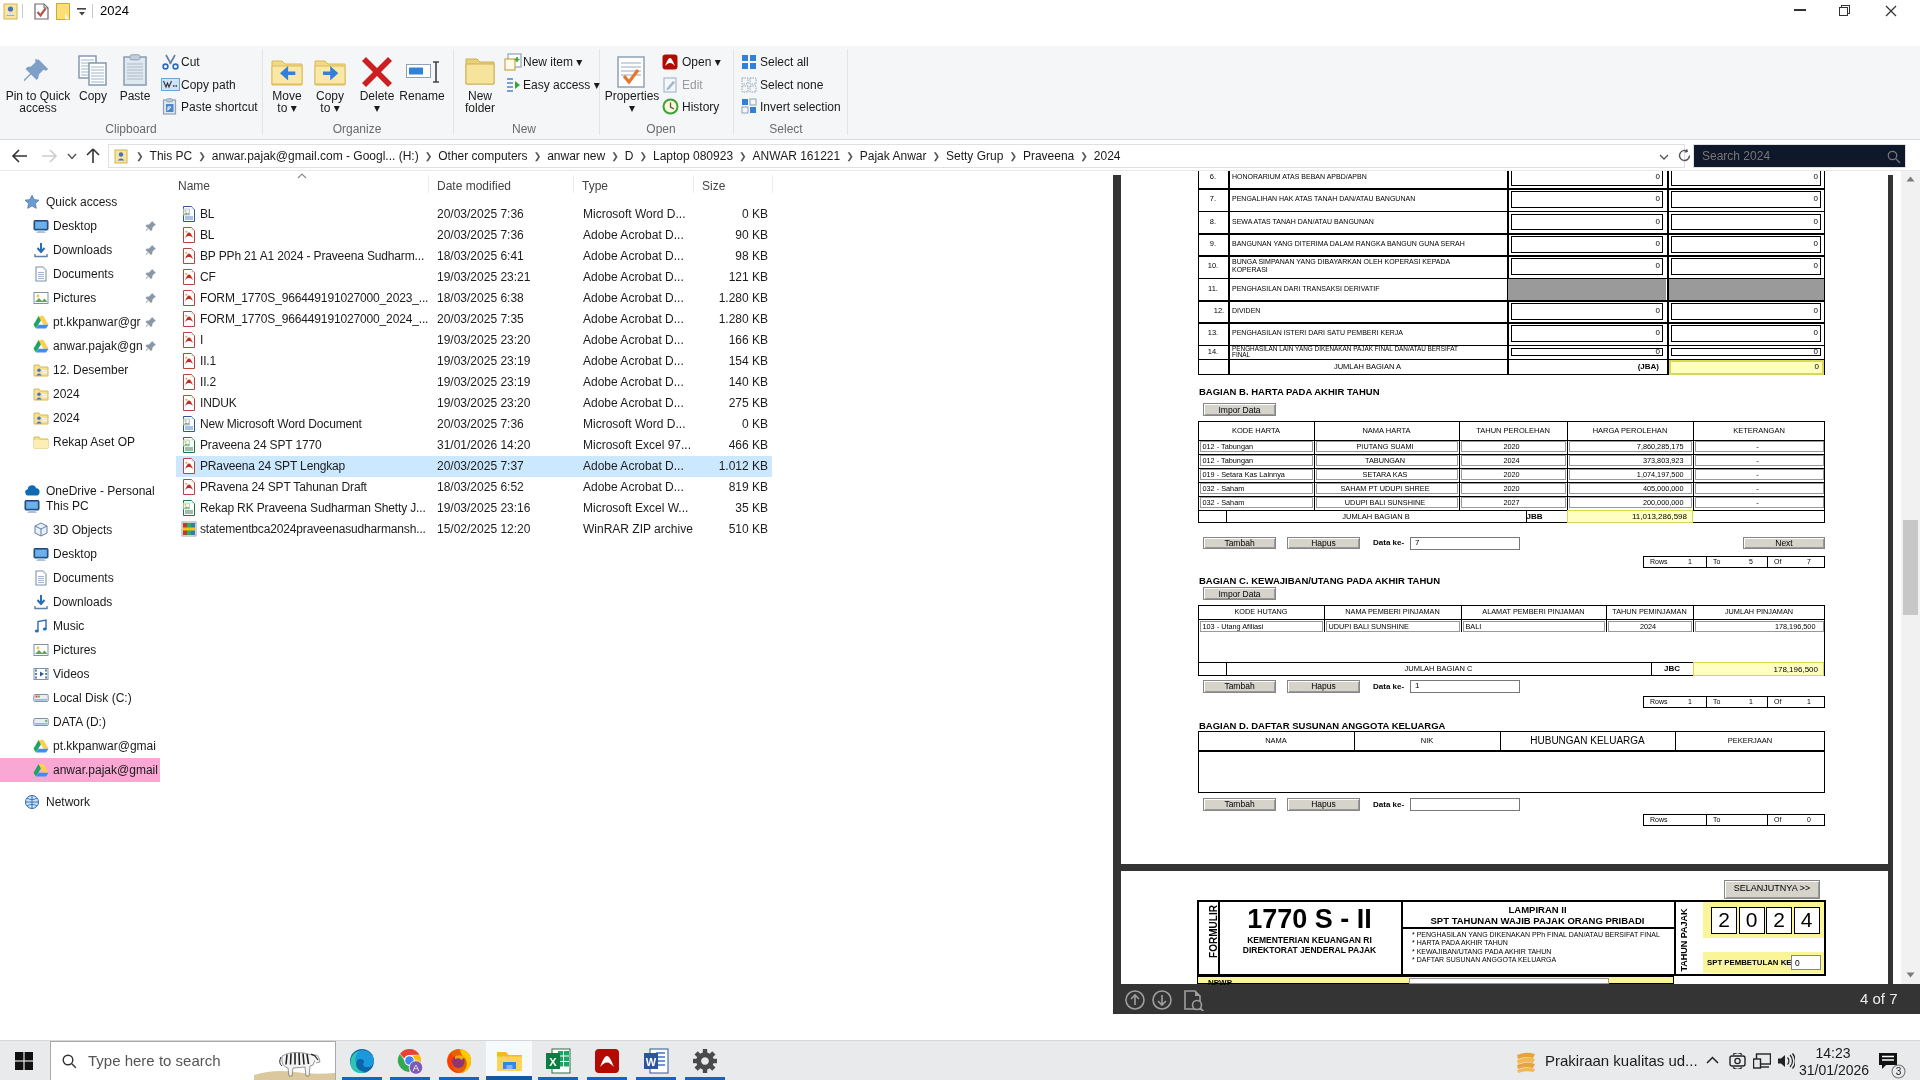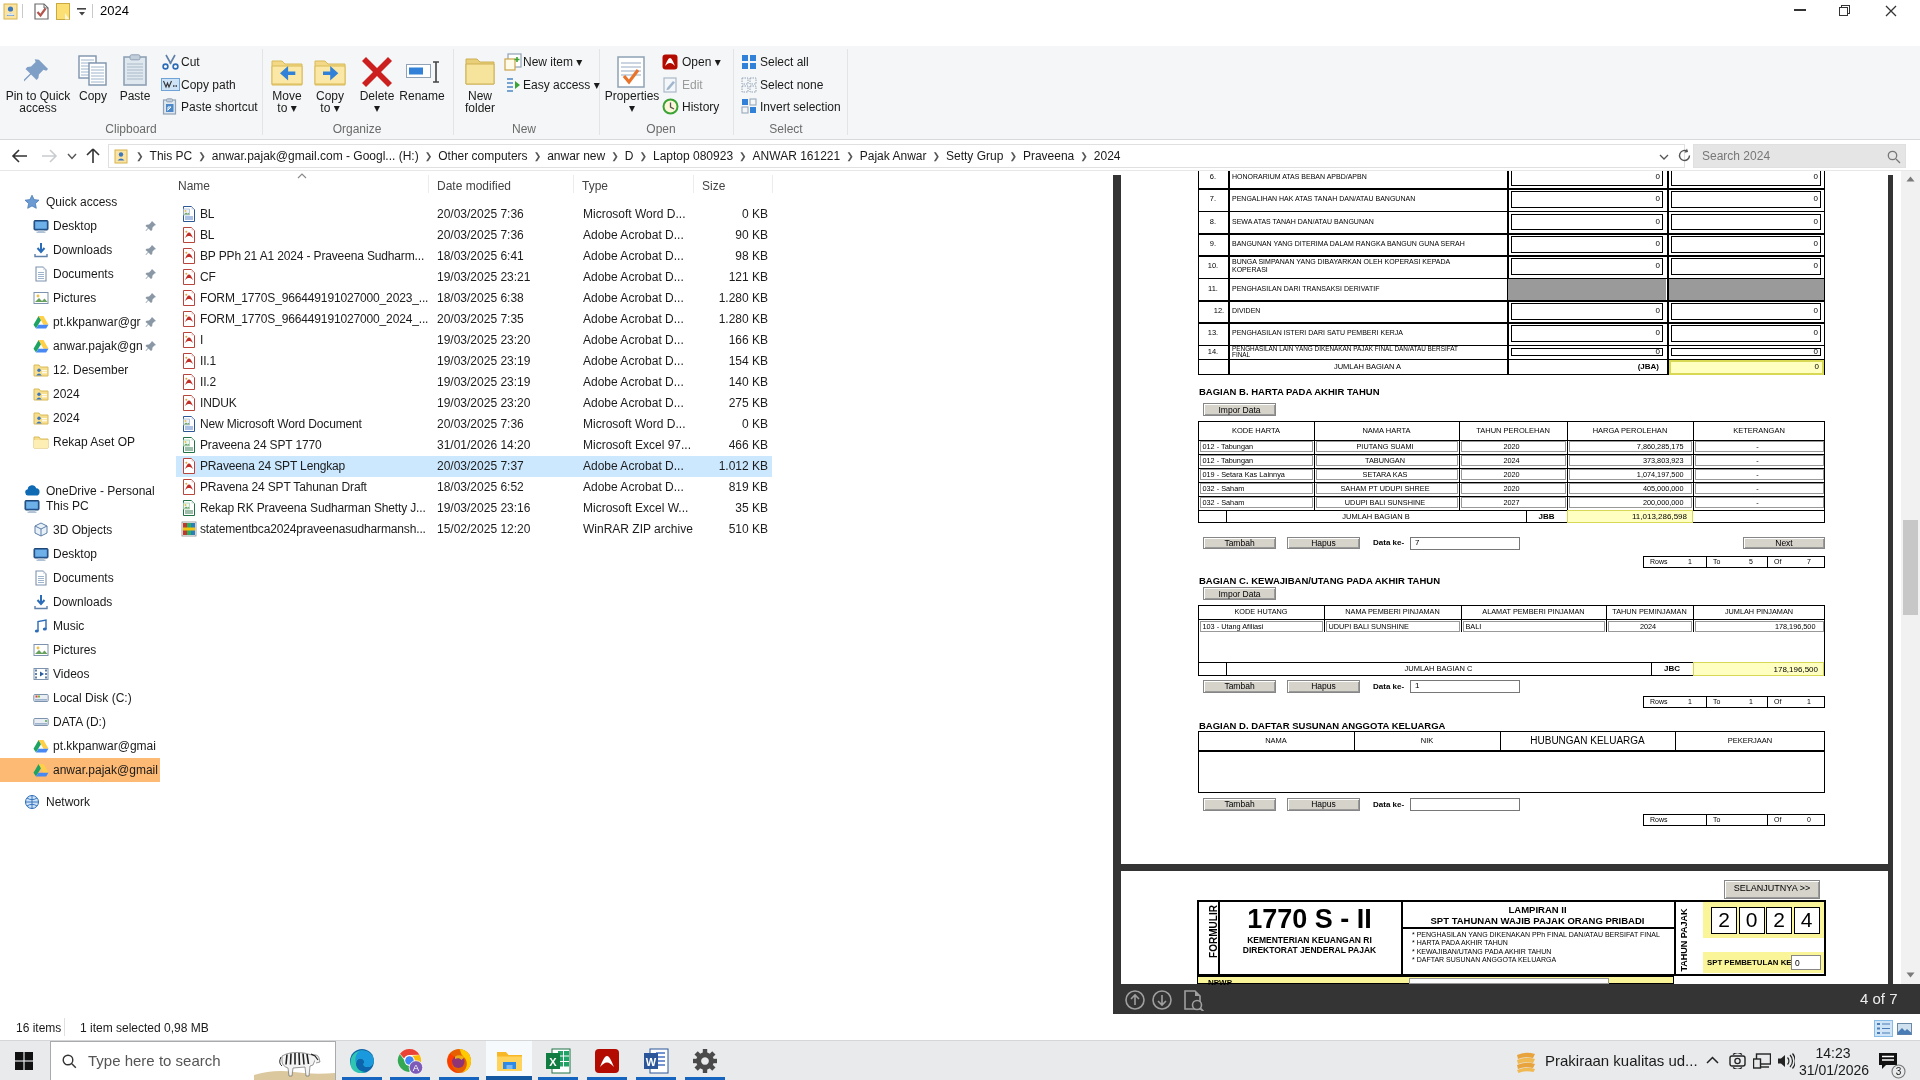--- a/index.html
+++ b/index.html
@@ -14,21 +14,21 @@
   .tab { position:absolute; top:0; height:23px; font-size:15px; color:#222; text-align:center; line-height:23px; }
   #ribbon { position:absolute; top:46px; left:0; width:1920px; height:94px; background:#f5f6f7; border-bottom:1px solid #d8d9da; }
   .rsep { position:absolute; top:3px; width:1px; height:86px; background:#e2e4e6; }
   .glabel { position:absolute; top:76px; font-size:12px; color:#6a6a6a; text-align:center; width:120px; }
   .blabel { position:absolute; font-size:12px; color:#1a1a1a; text-align:center; width:90px; line-height:12px; }
   .slabel { position:absolute; font-size:12px; color:#1a1a1a; }
   .slabel.dis { color:#9a9a9a; }
   
   #addrrow { position:absolute; top:141px; left:0; width:1920px; height:30px; background:#fff; border-bottom:1px solid #e8e8e8; }
   #addrbox { position:absolute; left:108px; top:3px; width:1577px; height:24px; border:1px solid #e0e0e0; background:#fff; font-size:12px; color:#1a1a1a; }
-  #searchbox { position:absolute; left:1693px; top:3px; width:213px; height:24px; border:1px solid #e0e0e0; background:#e5e5e5; font-size:12px; color:#777; }
+  #searchbox { position:absolute; left:1693px; top:3px; width:213px; height:24px; border:1px solid #e0e0e0; background:#0f172a; font-size:12px; color:#777; }
   .crumb { float:left; line-height:22px; white-space:nowrap; }
   .csep { float:left; line-height:22px; color:#555; font-size:9px; padding:0 6px; }
   
   #main { position:absolute; top:171px; left:0; width:1920px; height:843px; background:#fff; }
   
   .sbitem { position:absolute; left:0; width:160px; height:24px; font-size:12px; color:#1a1a1a; }
   .sbitem .txt { position:absolute; top:5px; }
   .sbicon { position:absolute; top:4px; width:16px; height:16px; }
   
   .hdr { position:absolute; top:8px; font-size:12px; color:#444;text-align:center; }
@@ -577,21 +577,21 @@
             <use href="#i-hdd"></use>
           </svg>
           <div class="txt" style="left:53px">DATA (D:)</div>
         </div>
       <div class="sbitem" style="top:563px;">
           <svg class="sbicon" style="left:33px">
             <use href="#i-gd"></use>
           </svg>
           <div class="txt" style="left:53px">pt.kkpanwar@gmai</div>
         </div>
-      <div class="sbitem" style="top:587px;background:#fdba74;">
+      <div class="sbitem" style="top:587px;background:#f9a8d4;">
           <svg class="sbicon" style="left:33px">
             <use href="#i-gd"></use>
           </svg>
           <div class="txt" style="left:53px">anwar.pajak@gmail</div>
         </div>
       <div class="sbitem" style="top:619px;">
           <svg class="sbicon" style="left:24px">
             <use href="#i-net"></use>
           </svg>
           <div class="txt" style="left:46px">Network</div>
@@ -895,21 +895,21 @@
       <div class="ftxt" style="left:202.5px;top:326.2px;width:139px;height:11.3px;line-height:11.3px;text-align:center;font-size:7.3px">UDUPI BALI SUNSHINE</div>
       <div class="abs" style="left:347.5px;top:326.2px;width:105px;height:11.3px;border:1px solid #999;background:#fff"></div>
       <div class="ftxt" style="left:347.5px;top:326.2px;width:102px;height:11.3px;line-height:11.3px;text-align:center;font-size:7.3px">2027</div>
       <div class="abs" style="left:455.5px;top:326.2px;width:123px;height:11.3px;border:1px solid #999;background:#fff"></div>
       <div class="ftxt" style="left:455.5px;top:326.2px;width:120px;height:11.3px;line-height:11.3px;text-align:right;padding-right:5px;font-size:7.3px">200,000,000</div>
       <div class="abs" style="left:581.5px;top:326.2px;width:129px;height:11.3px;border:1px solid #999;background:#fff"></div>
       <div class="ftxt" style="left:581.5px;top:326.2px;width:126px;height:11.3px;line-height:11.3px;text-align:center;font-size:7.3px">-</div>
       <div class="abs" style="left:113px;top:339px;width:1.2px;height:13px;background:#000"></div>
       <div class="abs" style="left:413px;top:339px;width:1.2px;height:13px;background:#000"></div>
       <div class="ftxt" style="left:113px;top:339px;width:300px;height:13px;line-height:13px;text-align:center;font-size:7.5px">JUMLAH BAGIAN B</div>
-      <div class="fbold" style="left:413px;top:339px;width:41px;height:13px;line-height:13px;text-align:center;font-size:8px">JBB</div>
+      <div class="fbold" style="left:401px;top:339px;width:41px;height:13px;line-height:13px;text-align:center;font-size:8px">JBB</div>
       <div class="yell" style="left:454px;top:339px;width:126px;height:13px;border-width:1.5px"></div>
       <div class="ftxt" style="left:454px;top:340px;width:120px;height:11px;line-height:11px;text-align:right">11,013,286,598</div>
       <div class="btn" style="left:90px;top:365.5px;width:73px;height:12.5px;line-height:11.5px;font-size:8.5px">Tambah</div>
       <div class="btn" style="left:174px;top:365.5px;width:73px;height:12.5px;line-height:11.5px;font-size:8.5px">Hapus</div>
       <div class="fbold" style="left:260px;top:367px;font-size:8px">Data ke-</div>
       <div class="inbox" style="left:297px;top:365.5px;width:110px;height:13px;border:1px solid #777"></div>
       <div class="ftxt" style="left:302px;top:366.5px;font-size:8px">7</div>
       <div class="btn" style="left:630px;top:365.5px;width:82px;height:12.5px;line-height:11.5px;font-size:8.5px">Next</div>
       <div class="fbox" style="left:530px;top:385px;width:182px;height:12px;border-width:1.2px"></div>
       <div class="ftxt" style="left:537px;top:385px;height:12px;line-height:12px;font-size:7px">Rows</div>
@@ -1027,40 +1027,20 @@
       <div class="abs" style="left:788px;top:0;width:19px;height:813px;background:#f1f1f1"></div>
       <svg class="abs" style="left:793px;top:5px" width="9" height="6" viewBox="0 0 9 6">
           <path d="M0.5 5.5 L4.5 0.5 8.5 5.5 z" fill="#7a7a7a"></path>
         </svg>
       <svg class="abs" style="left:793px;top:801px" width="9" height="6" viewBox="0 0 9 6">
           <path d="M0.5 0.5 L4.5 5.5 8.5 0.5 z" fill="#7a7a7a"></path>
         </svg>
       <div class="abs" style="left:790px;top:349px;width:15px;height:95px;background:#c7c7c7"></div>
     </div>
   </div>
-  <div id="statusbar">
-    <div class="abs" style="left:16px;top:7px">16 items</div>
-    <div class="abs" style="left:64px;top:4px;width:1px;height:18px;background:#e0e0e0"></div>
-    <div class="abs" style="left:80px;top:7px">1 item selected  0,98 MB</div>
-    <div class="abs" style="left:1874px;top:6px;width:19px;height:17px;background:#cfe4f7;border:1px solid #88bce8"></div>
-    <svg class="abs" style="left:1877px;top:9px" width="13" height="11" viewBox="0 0 13 11">
-      <g fill="#4a7cb5">
-          <rect x="0" y="0" width="3" height="2"></rect>
-          <rect x="0" y="4.5" width="3" height="2"></rect>
-          <rect x="0" y="9" width="3" height="2"></rect>
-        </g>
-      <g stroke="#4a7cb5" stroke-width="1.2">
-          <path d="M5 1h8M5 5.5h8M5 10h8"></path>
-        </g>
-    </svg>
-    <svg class="abs" style="left:1897px;top:9px" width="15" height="12" viewBox="0 0 15 12">
-      <rect x="0.5" y="0.5" width="14" height="11" fill="#cfe0ee" stroke="#6b88a5"></rect>
-      <path d="M1 9 l4-4 3 3 2-2 4 3.5 v2 h-13 z" fill="#4a7cb5"></path>
-    </svg>
-  </div>
   <div id="taskbar">
     <svg class="abs" style="left:15px;top:11px" width="18" height="18" viewBox="0 0 18 18">
       <rect x="0" y="0" width="8.4" height="8.4" fill="#111"></rect>
         <rect x="9.6" y="0" width="8.4" height="8.4" fill="#111"></rect>
       <rect x="0" y="9.6" width="8.4" height="8.4" fill="#111"></rect>
         <rect x="9.6" y="9.6" width="8.4" height="8.4" fill="#111"></rect>
     </svg>
 
     <div class="abs" style="left:50px;top:0;width:286px;height:40px;background:#fff;border:1px solid #a8aaac"></div>
     <svg class="abs" style="left:62px;top:13px" width="15" height="15" viewBox="0 0 15 15">

